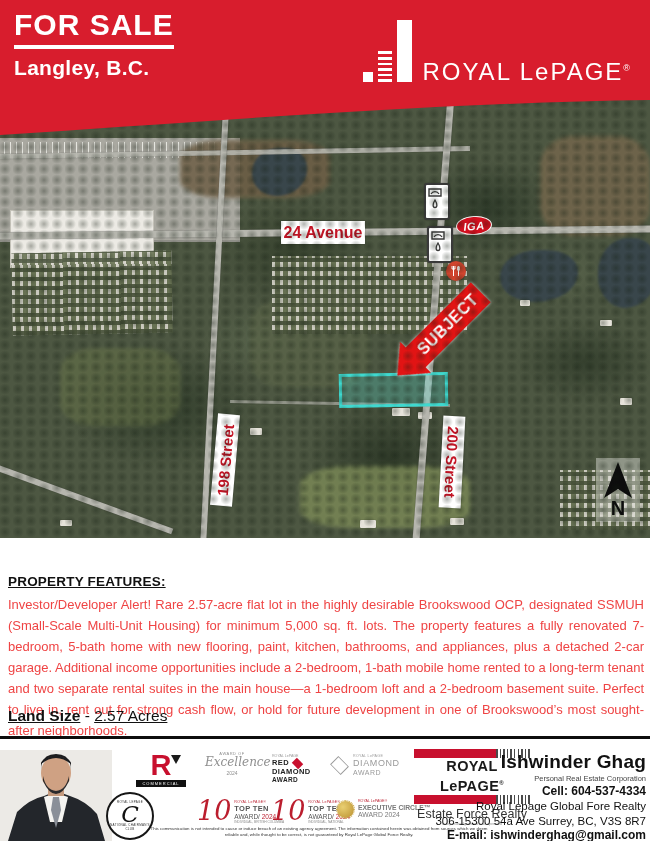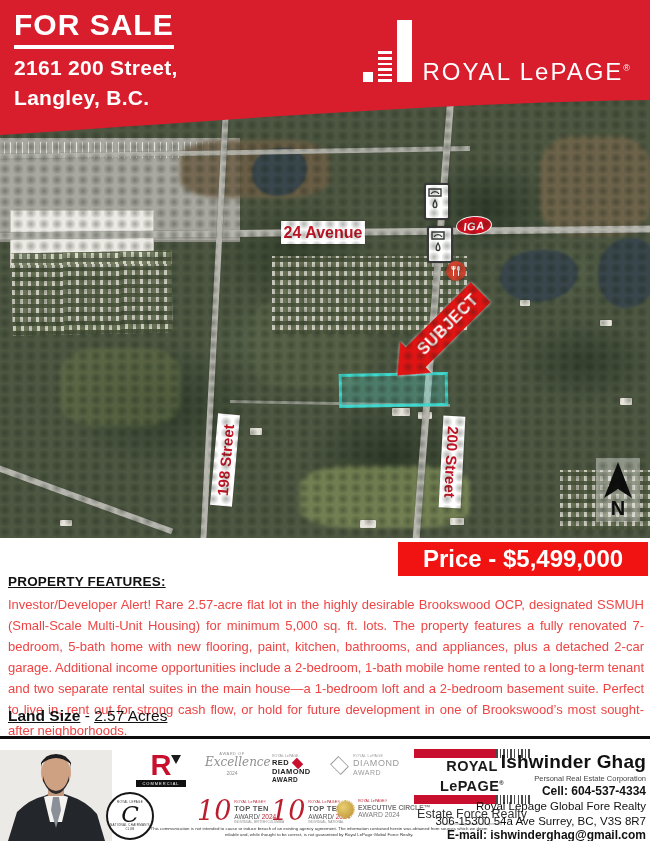--- a/index.html
+++ b/index.html
@@ -165,21 +165,20 @@
 <body>
 
 <div class="page">
 
   <div class="header"></div>
   <svg class="header-curve" width="650" height="38" viewBox="0 0 650 38">
     <path d="M0,0 L0,37 C200,24 430,5 650,2 L650,0 Z" fill="#d81d2d"></path>
   </svg>
   <div class="sale-box">
     <div class="sale-title">FOR SALE</div>
-    <div class="addr">2161 200 Street,</div>
     <div class="addr">Langley, B.C.</div>
   </div>
   <div class="logo">
     <div class="logo-icon">
       <div class="li-sq"></div>
         <div class="li-stripe"></div>
         <div class="li-tall"></div>
     </div>
     <div class="logo-text">
       <div class="lt-top"><span>ROYAL LePAGE</span><sup>®</sup></div>
@@ -267,23 +266,20 @@
     </div>
 
     <div class="compass">
       <svg width="44" height="44" viewBox="0 0 44 44">
           <polygon points="22,4 36,40 22,31 8,40" fill="#0c0c0c"></polygon>
         </svg>
       <div class="n">N</div>
     </div>
   </div>
 
-  <div class="price">
-      <span>Price - $5,499,000</span>
-    </div>
 
   <div class="feat-head">PROPERTY FEATURES:</div>
   <div class="feat-body">Investor/Developer Alert! Rare 2.57-acre flat lot in the highly desirable Brookswood OCP, designated SSMUH (Small-Scale Multi-Unit Housing) for minimum 5,000 sq. ft. lots. The property features a fully renovated 7-bedroom, 5-bath home with new flooring, paint, kitchen, bathrooms, and appliances, plus a detached 2-car garage. Additional income opportunities include a 2-bedroom, 1-bath mobile home rented to a long-term tenant and two separate rental suites in the main house—a 1-bedroom loft and a 2-bedroom basement suite. Perfect to live in, rent out for strong cash flow, or hold for future development in one of Brookswood’s most sought-after neighborhoods.</div>
   <div class="land">
     <span class="ls-label">Land Size</span><span> - </span><span class="ls-value">2.57 Acres</span>
   </div>
 
   <div class="hr"></div>
 
   <div class="footer">

